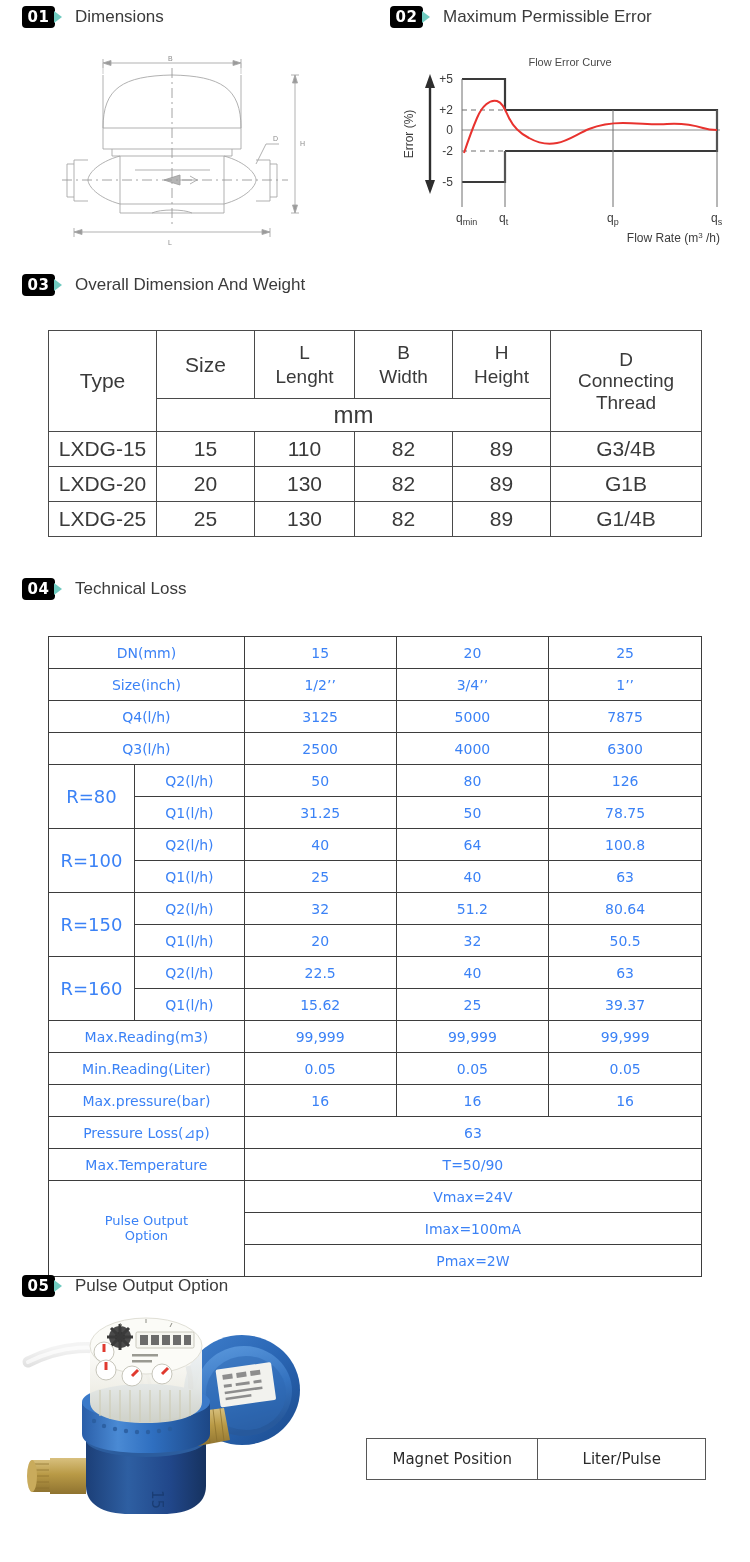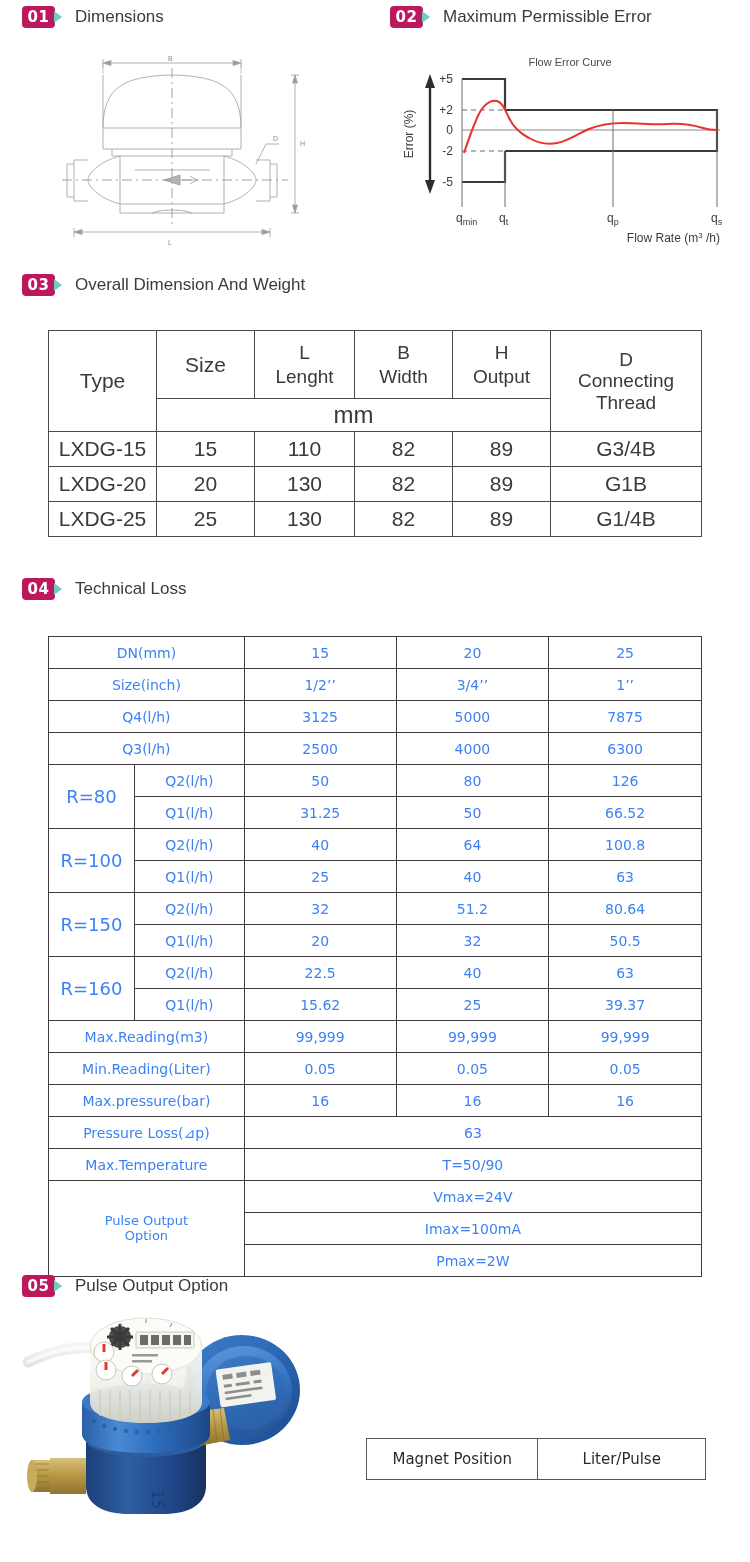--- a/index.html
+++ b/index.html
@@ -10,21 +10,21 @@
     font-family:"Liberation Sans", sans-serif;
     color:#333;
     position:relative;
     overflow:hidden;
   }
 
   
   .sec-head { position:absolute; display:flex; align-items:center; }
   .badge-wrap { position:relative; display:flex; align-items:center; }
   .badge {
-    background:#be185d; color:#ffffff;
+    background:#000000; color:#ffffff;
     font-weight:bold; font-size:15px;
     width:33px; height:22px;
     border-radius:4px;
     display:flex; align-items:center; justify-content:center;
     letter-spacing:0.5px;
     font-family:"DejaVu Sans", sans-serif;
   }
   .badge-tail {
     width:0; height:0;
     border-top:6px solid transparent;
@@ -265,21 +265,21 @@
     <td style="width:100px;">
       <span class="small-top">L</span>
       <span class="sub">Lenght</span>
     </td>
     <td style="width:98px;">
       <span class="small-top">B</span>
       <span class="sub">Width</span>
     </td>
     <td style="width:98px;">
       <span class="small-top">H</span>
-      <span class="sub">Output</span>
+      <span class="sub">Height</span>
     </td>
     <td rowspan="2" class="two-line">
       <span class="small-top">D</span>
       <span class="sub">Connecting</span><br>
       <span class="sub">Thread</span>
     </td>
   </tr>
   <tr class="mm-row">
     <td colspan="4">mm</td>
   </tr>
@@ -350,21 +350,21 @@
     <td rowspan="2" class="rlab" style="width:86px;">R=80</td>
     <td class="lbl" style="width:110px;">Q2(l/h)</td>
     <td>50</td>
     <td>80</td>
     <td>126</td>
   </tr>
   <tr>
     <td class="lbl">Q1(l/h)</td>
     <td>31.25</td>
     <td>50</td>
-    <td>66.52</td>
+    <td>78.75</td>
   </tr>
 
   <tr>
     <td rowspan="2" class="rlab">R=100</td>
     <td class="lbl">Q2(l/h)</td>
     <td>40</td>
     <td>64</td>
     <td>100.8</td>
   </tr>
   <tr>

